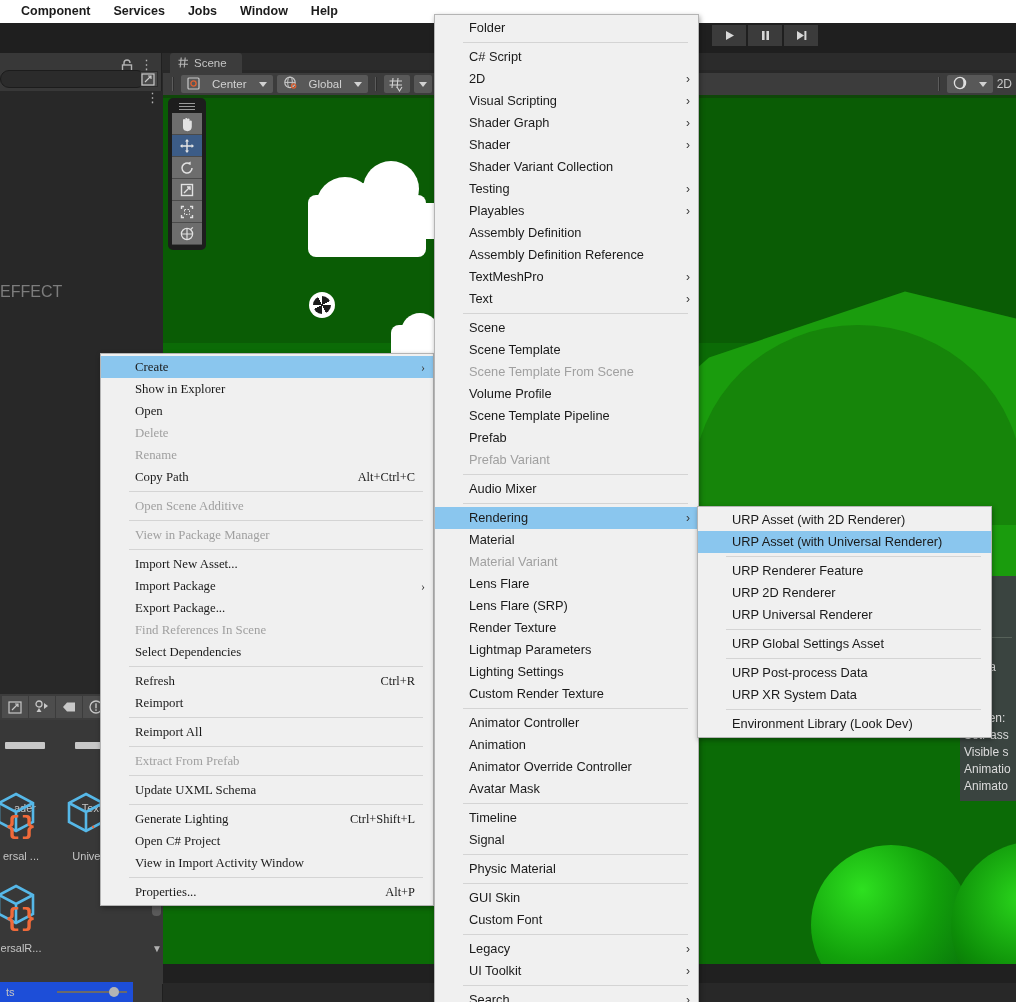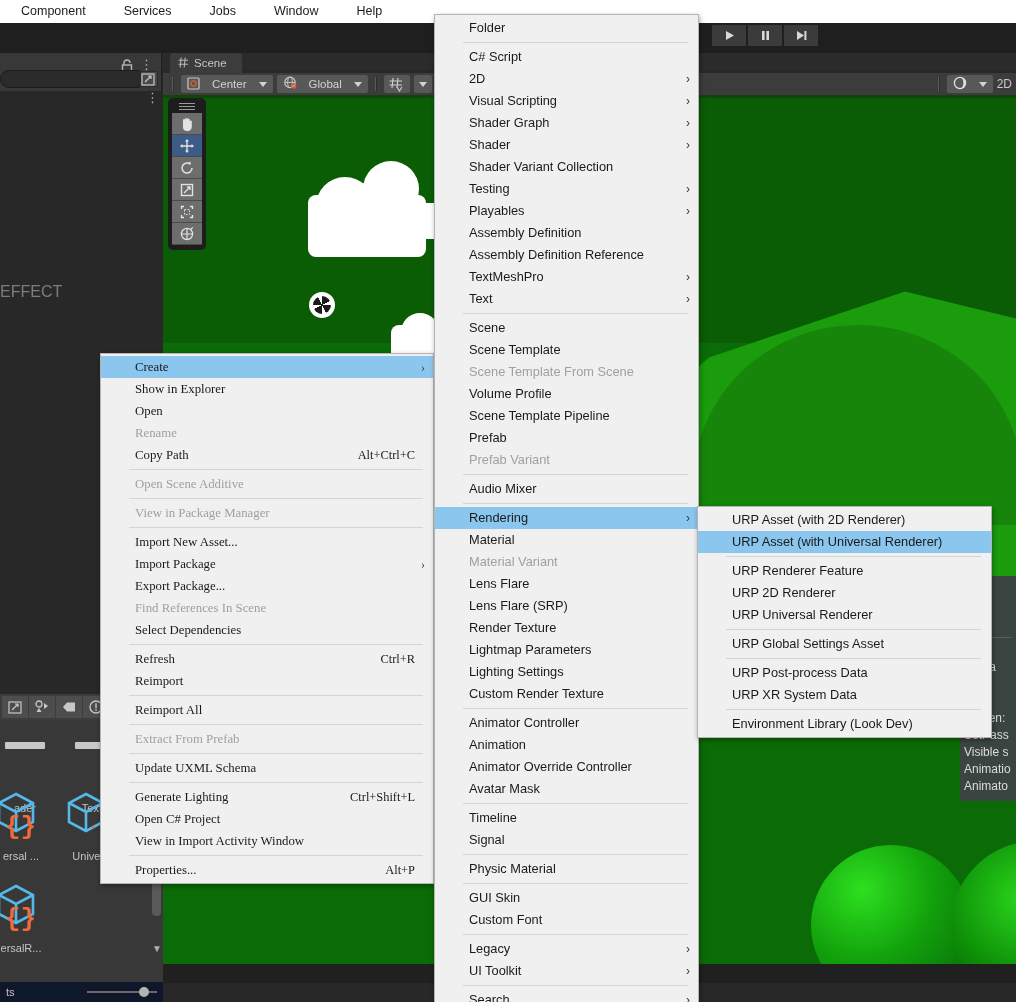--- a/index.html
+++ b/index.html
@@ -8,21 +8,21 @@
     background: #282828;
     font-family: "Liberation Sans", sans-serif;
     overflow: hidden;
   }
   #root { position: relative; width: 1016px; height: 1002px; overflow: hidden; }
 
   
   .menubar {
     position: absolute; left: 0; top: 0; width: 1016px; height: 23px;
     background: #ffffff; display: flex; align-items: flex-start;
-    padding-left: 10px; gap: 16px;
+    padding-left: 10px; gap: 1px; font-weight: bold;
   }
   .menubar .mi {
     font-size: 12.5px; color: #1b1b1b; padding: 0 11px; line-height: 23px;
     white-space: nowrap;
   }
   .toolbar-row {
     position: absolute; left: 0; top: 23px; width: 1016px; height: 30px;
     background: #1f1f1f;
   }
   .play-group {
@@ -162,21 +162,21 @@
   .proj-tool { width:26px; height:22px; background:#4d4d4d; display:flex; align-items:center; justify-content:center; }
   .proj-body { position:absolute; left:0; top:26px; width:163px; height:264px; background:#383838; }
   .asset-cell { position:absolute; width:70px; }
   .asset-thumb { width:60px; height:58px; margin:0 auto; position:relative; }
   .asset-name { text-align:center; font-size:11px; color:#c4c4c4; margin-top:2px; white-space:nowrap; overflow:hidden; }
   .asset-top-tab { width:40px; height:7px; background:#c8c8c8; margin:0 auto 2px; border-radius:1px; }
   .cube-ico { position:absolute; left:2px; top:0; width:46px; height:46px; }
   .braces { position:absolute; left:14px; top:22px; color:#f06a3a; font-size:26px; font-weight:bold; font-family:"Liberation Mono", monospace; }
   .proj-scrollbar { position:absolute; right:2px; top:36px; width:9px; height:160px; background:#5a5a5a; border-radius:4px;}
   .proj-scrolldown { position:absolute; right:1px; bottom:30px; color:#b0b0b0; font-size:10px;}
-  .proj-footer { position:absolute; left:0; bottom:0; width:163px; height:20px; background:#0f172a;
+  .proj-footer { position:absolute; left:0; bottom:0; width:133px; height:20px; background:#1d4ed8;
      display:flex; align-items:center; justify-content:space-between; padding:0 6px;}
   .slider-track { width:70px; height:2px; background:#6a6a6a; position:relative; }
   .slider-knob { position:absolute; left:52px; top:-4px; width:10px; height:10px; border-radius:50%; background:#b4b4b4; }
 
   .effect-text { position:absolute; left:0px; top:283px; font-size:16px; color:#7d7d7d; }
 
   
   .ctxmenu {
     position: absolute; background: #f0f0f0;
     border: 1px solid #b4b4b4; box-shadow: 1px 2px 5px rgba(0,0,0,.35);
@@ -513,20 +513,23 @@
         <span class="txt">Create</span>
         <span class="arr">›</span>
       </div>
       <div class="row">
         <span class="txt">Show in Explorer</span>
       </div>
       <div class="row">
         <span class="txt">Open</span>
       </div>
       <div class="row disabled">
+        <span class="txt">Delete</span>
+      </div>
+      <div class="row disabled">
         <span class="txt">Rename</span>
       </div>
       <div class="row">
         <span class="txt">Copy Path</span>
         <span class="sc">Alt+Ctrl+C</span>
       </div>
       <div class="divider"></div>
       <div class="row disabled">
         <span class="txt">Open Scene Additive</span>
       </div>

